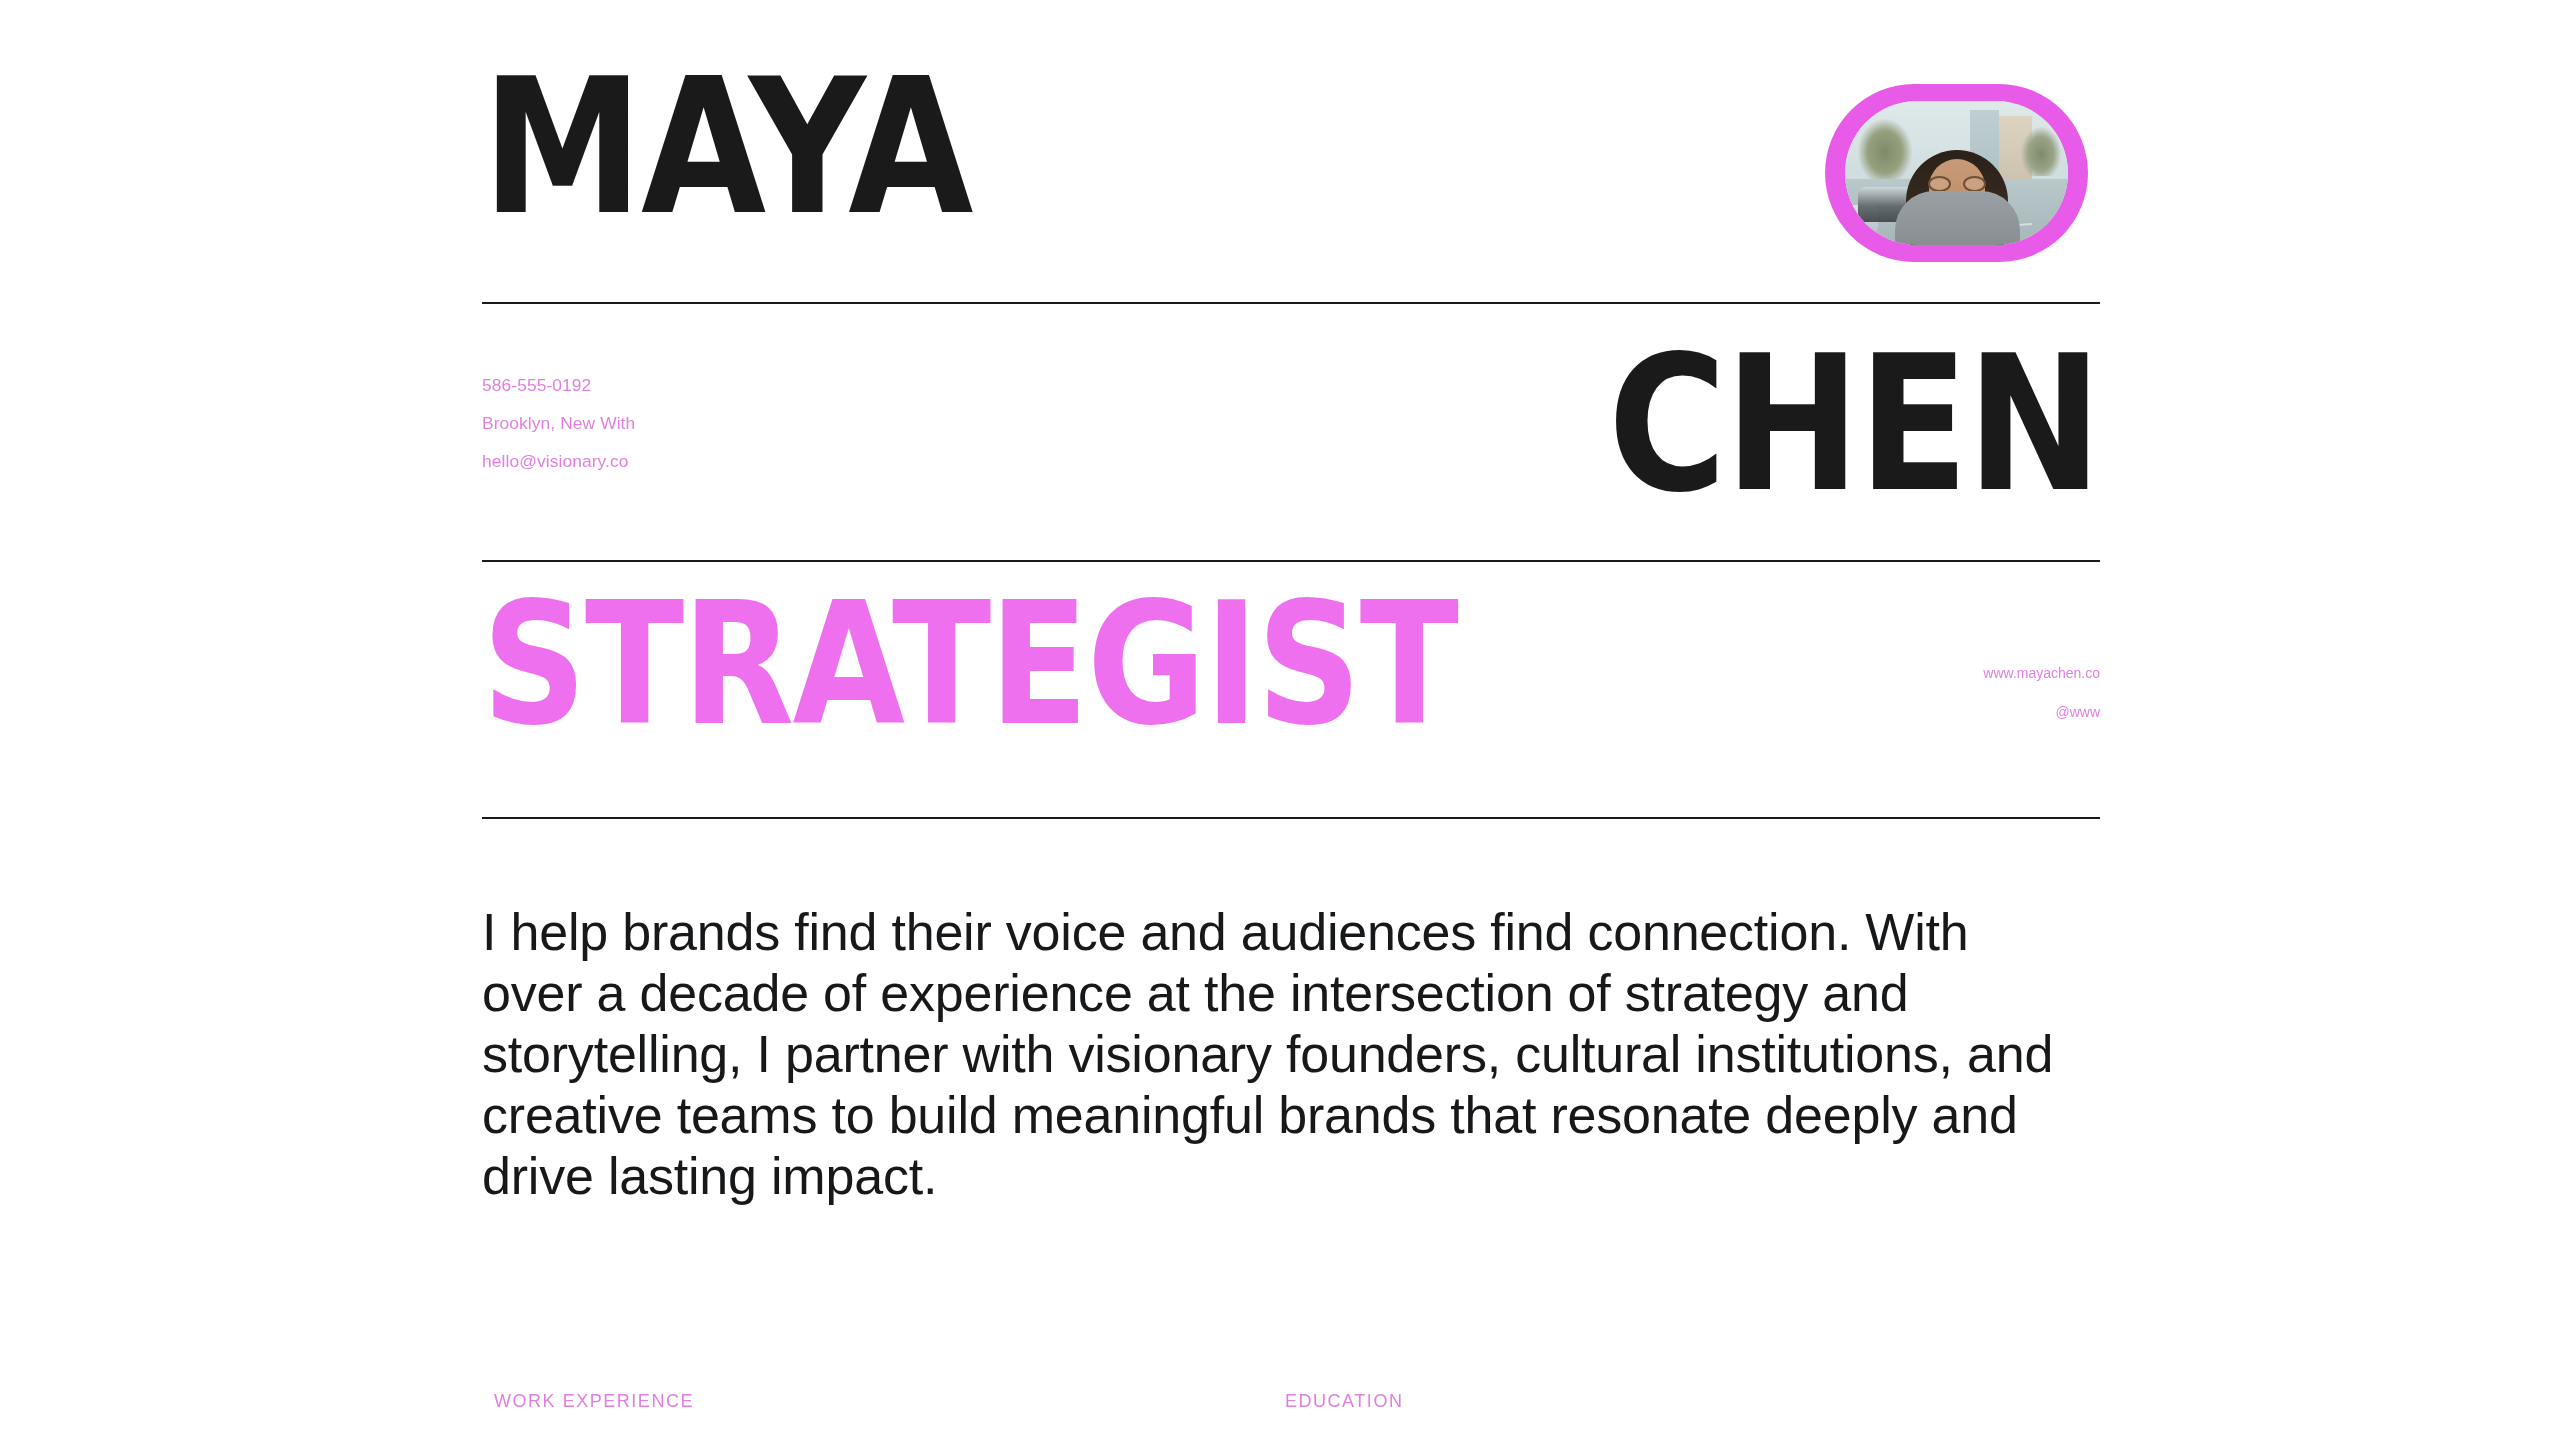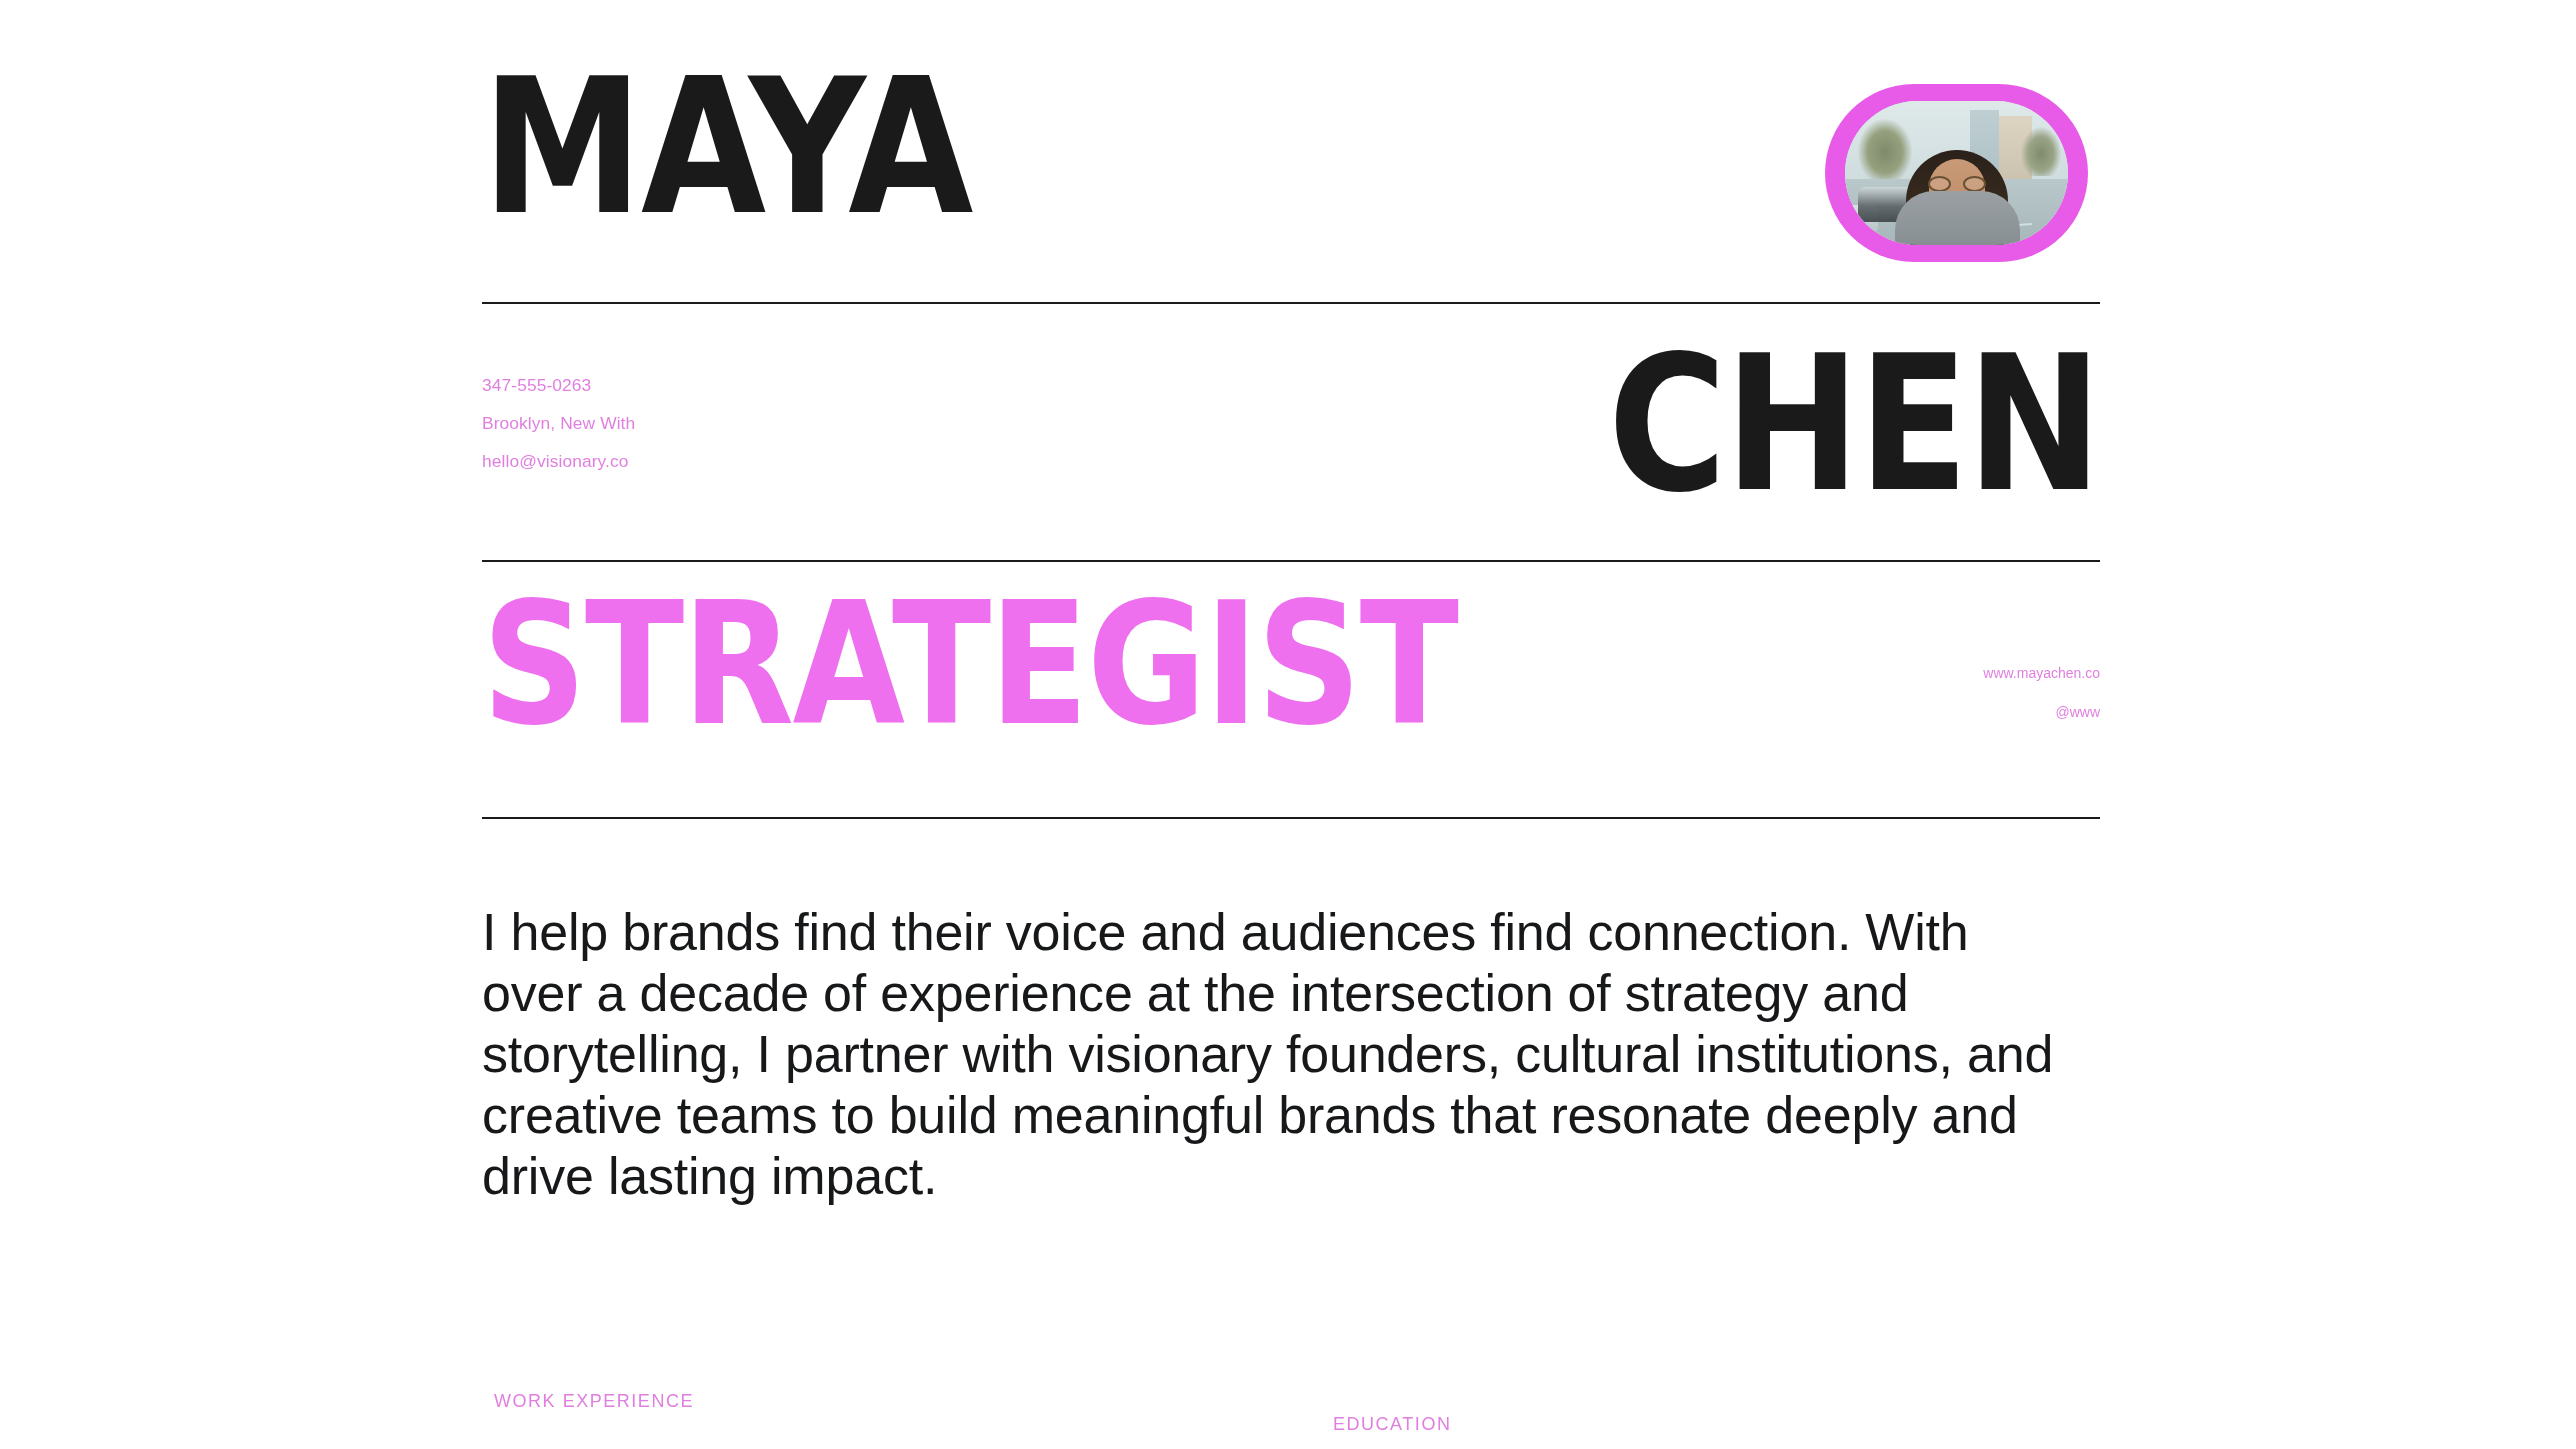--- a/index.html
+++ b/index.html
@@ -202,21 +202,21 @@
   }
   .sec-label {
     position:absolute;
     top:0;
     color:#e07fe0;
     font-size:18px;
     letter-spacing:0.085em;
     white-space:nowrap;
   }
   .sec-work { left:12px;text-align:center; }
-  .sec-edu  { left:851px;margin-top:23px; }
+  .sec-edu  { left:803px; }
 </style>
 </head>
 <body>
 
 <div class="page">
   <div class="col">
 
     <div class="display name-first">MAYA</div>
 
     <div class="avatar">
@@ -237,21 +237,21 @@
             <i></i>
           </div>
         <div class="ph-smile"></div>
         <div class="ph-body"></div>
       </div>
     </div>
 
     <div class="rule rule-1"></div>
 
     <div class="contact">
-      <div>347-555-0263</div>
+      <div>586-555-0192</div>
       <div>Brooklyn, New With</div>
       <div>hello@visionary.co</div>
     </div>
 
     <div class="display name-last">CHEN</div>
 
     <div class="rule rule-2"></div>
 
     <div class="display role">STRATEGIST</div>
 

